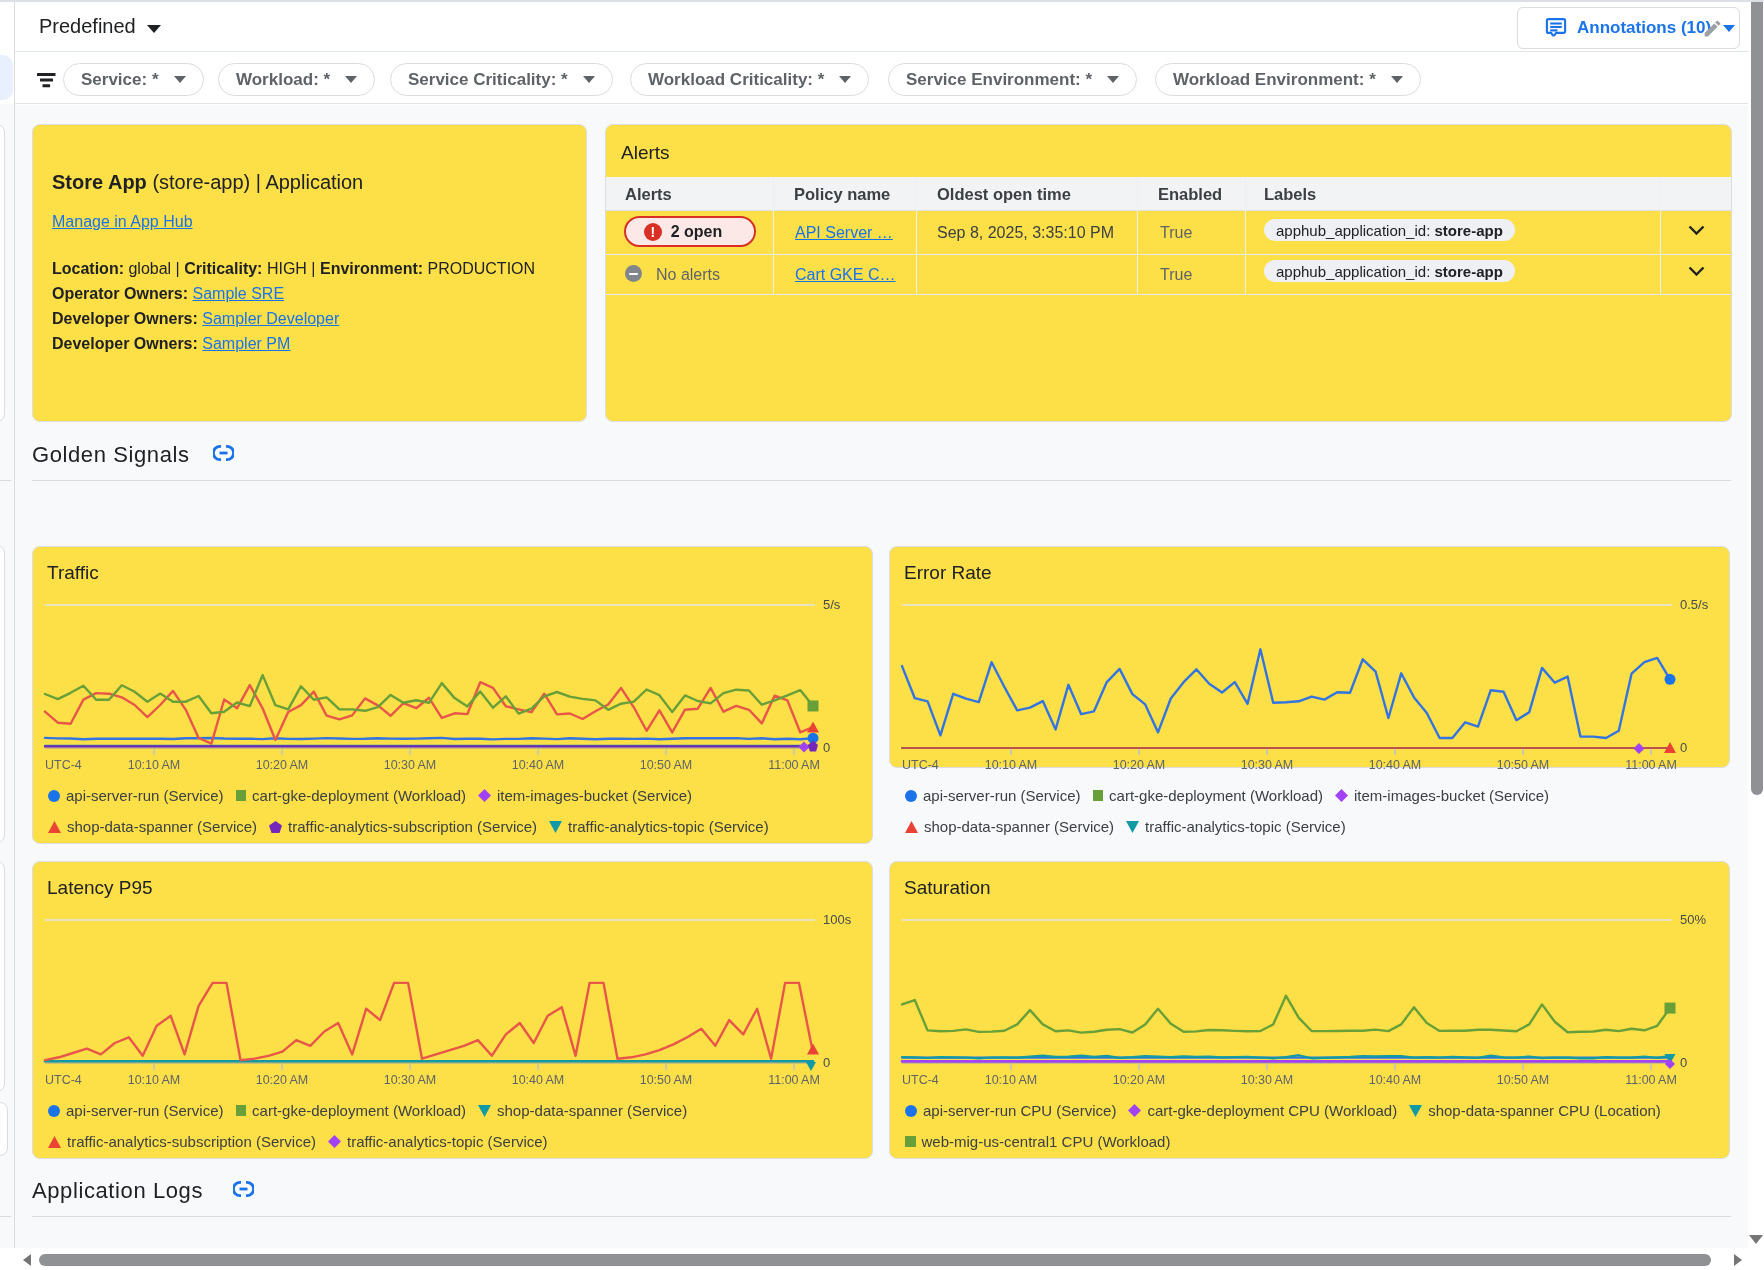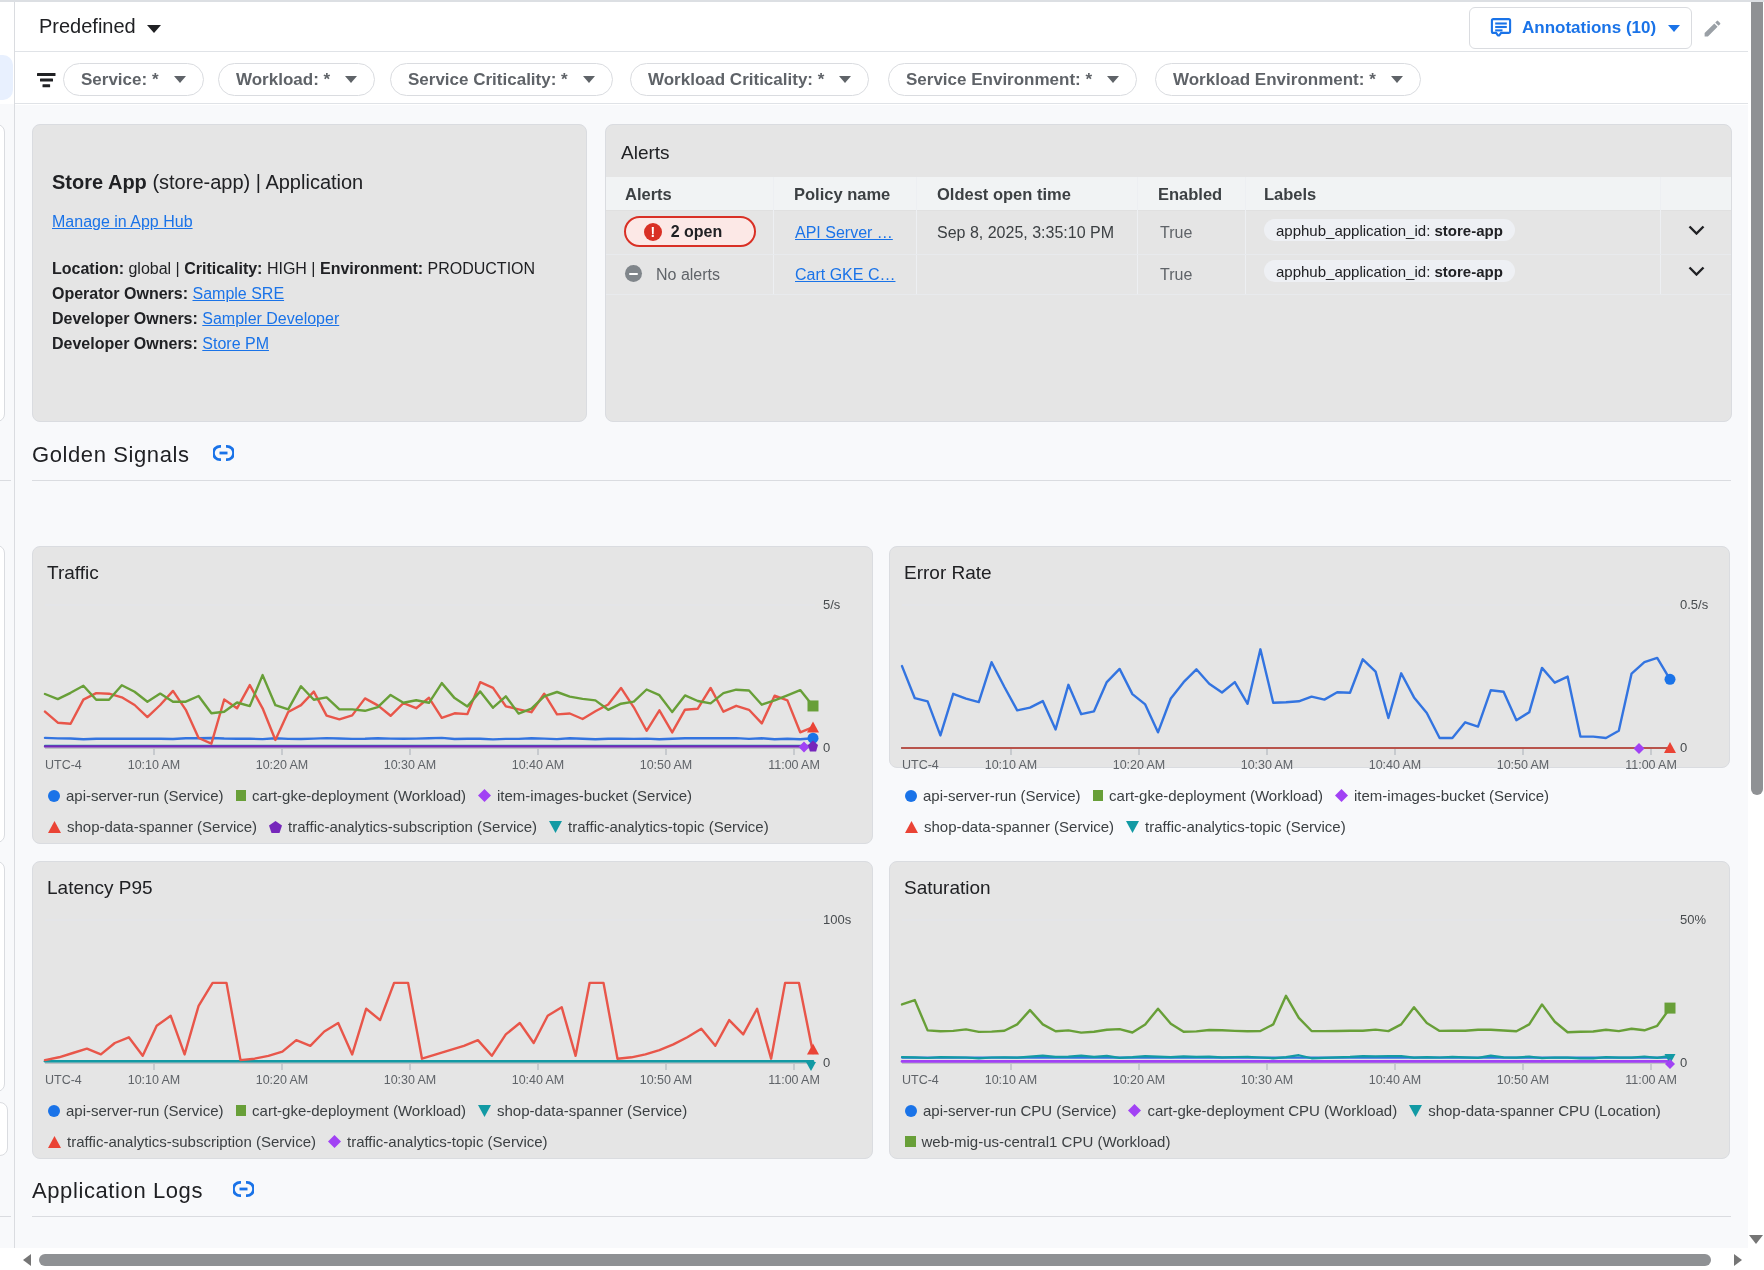--- a/index.html
+++ b/index.html
@@ -1,17 +1,17 @@
 <!DOCTYPE html>
 <html><head><meta charset="utf-8"><style>
 * { margin:0; padding:0; box-sizing:border-box; }
 html,body { width:1764px; height:1270px; overflow:hidden; background:#fff;
   font-family:"Liberation Sans",sans-serif; -webkit-font-smoothing:antialiased; }
 .abs { position:absolute; }
-.card { position:absolute; background:#e5e5e5; border:1px solid #dadce0; border-radius:8px; }
+.card { position:absolute; background:#fde047; border:1px solid #dadce0; border-radius:8px; }
 .ctitle { position:absolute; left:14px; top:15px; font-size:19px; color:#202124; }
 .lrow { position:absolute; left:15px; display:flex; gap:12px; align-items:center;
   font-size:15px; color:#3c4043; white-space:nowrap; height:17px; }
 .li { display:inline-flex; align-items:center; }
 .lm { width:12px; height:12px; display:inline-block; margin-right:6px; flex:none; }
 .lms { margin-right:6px; flex:none; }
 a, .link { color:#1a73e8; text-decoration:underline; }
 .chipf { position:absolute; top:63px; height:33px; border:1px solid #dadce0; border-radius:17px;
   display:flex; align-items:center; font-size:17px; font-weight:bold; color:#5f6368; padding:0 17px; background:#fff; white-space:nowrap;justify-content:flex-end;}
 .chipf .car { margin-left:15px; width:0; height:0; border-left:6.5px solid transparent;
@@ -26,21 +26,21 @@
 <div class="abs" style="left:-30px;top:1100px;width:38px;height:54px;background:#fff;border:1px solid #dadce0;border-radius:8px"></div>
 <div class="abs" style="left:0;top:478px;width:11px;height:1px;background:#dadce0"></div>
 <div class="abs" style="left:0;top:1214px;width:11px;height:1px;background:#dadce0"></div>
 <div class="abs" style="left:0;top:53px;width:13px;height:45px;background:#e8f0fe;border-radius:0 10px 10px 0"></div>
 </div>
 <div class="abs" style="left:14px;top:0;width:1px;height:1270px;background:#dadce0"></div>
 <div class="abs" style="left:15px;top:0;width:1733px;height:1270px;background:#fff">
 <div class="abs" style="left:0;top:0;width:1733px;height:52px;border-bottom:1px solid #e0e3e7;background:#fff"></div>
 <div class="abs" style="left:24px;top:15px;font-size:20px;color:#202124">Predefined</div>
 <div class="abs" style="left:132px;top:25px;width:0;height:0;border-left:7px solid transparent;border-right:7px solid transparent;border-top:8px solid #202124"></div>
-<div class="abs" style="left:1454px;top:7px;width:223px;height:42px;border:1px solid #dadce0;border-radius:6px;display:flex;align-items:center;padding-left:20px">
+<div class="abs" style="left:1502px;top:7px;width:223px;height:42px;border:1px solid #dadce0;border-radius:6px;display:flex;align-items:center;padding-left:27px">
 <svg width="22" height="22" viewBox="0 0 22 22">
         <path d="M3.4 2.1 h15.2 a1.5 1.5 0 0 1 1.5 1.5 v10.8 a1.5 1.5 0 0 1 -1.5 1.5 h-7.5 l-1.6 2.2 a1.1 1.1 0 0 1 -1.8 0 l-1.6 -2.2 h-2.7 a1.5 1.5 0 0 1 -1.5 -1.5 v-10.8 a1.5 1.5 0 0 1 1.5 -1.5 z" fill="none" stroke="#1a73e8" stroke-width="2.1"></path>
         <line x1="5.2" y1="6.5" x2="16.8" y2="6.5" stroke="#1a73e8" stroke-width="2.1"></line>
         <line x1="5.2" y1="10" x2="16.8" y2="10" stroke="#1a73e8" stroke-width="2.1"></line>
         <line x1="5.2" y1="13.4" x2="12.5" y2="13.4" stroke="#1a73e8" stroke-width="2.1"></line>
       </svg>
 <span style="font-size:17px;color:#1a73e8;font-weight:bold;margin-left:10px;white-space:nowrap">Annotations (10)</span>
 <span style="margin-left:12px;width:0;height:0;border-left:6.5px solid transparent;border-right:6.5px solid transparent;border-top:7px solid #1a73e8"></span>
 </div>
 <svg class="abs" style="left:1687px;top:18px" width="21" height="21" viewBox="0 0 24 24" fill="#9aa0a6">
@@ -59,21 +59,21 @@
 <div class="chipf" style="left:873px">Service Environment: *<span class="car"></span></div>
 <div class="chipf" style="left:1140px">Workload Environment: *<span class="car"></span></div>
 <div class="abs" style="left:0;top:105px;width:1733px;height:1143px;background:#f8f9fb"></div>
 <div class="card" style="left:17px;top:124px;width:555px;height:298px">
 <div style="position:absolute;left:19px;top:47px;font-size:20px;color:#202124;line-height:20px"><b>Store App</b> (store-app) | Application</div>
 <div style="position:absolute;left:19px;top:88px;font-size:16px"><a href="#">Manage in App Hub</a></div>
 <div style="position:absolute;left:19px;top:131px;font-size:16px;color:#202124;line-height:25px">
 <div><b>Location:</b> global | <b>Criticality:</b> HIGH | <b>Environment:</b> PRODUCTION</div>
 <div><b>Operator Owners:</b> <a href="#">Sample SRE</a></div>
 <div><b>Developer Owners:</b> <a href="#">Sampler Developer</a></div>
-<div><b>Developer Owners:</b> <a href="#">Store PM</a></div>
+<div><b>Developer Owners:</b> <a href="#">Sampler PM</a></div>
 </div>
     </div>
 <div class="card" style="left:590px;top:124px;width:1127px;height:298px;overflow:hidden">
 <div style="position:absolute;left:15px;top:17px;font-size:19px;color:#202124">Alerts</div>
 <div style="position:absolute;left:0;top:52px;width:1127px;height:34px;background:#f1f3f4;border-bottom:1px solid #e0e0e0"></div>
 <div style="position:absolute;left:19px;top:60px;font-size:16.5px;font-weight:bold;color:#3c4043">Alerts</div>
 <div style="position:absolute;left:188px;top:60px;font-size:16.5px;font-weight:bold;color:#3c4043">Policy name</div>
 <div style="position:absolute;left:331px;top:60px;font-size:16.5px;font-weight:bold;color:#3c4043">Oldest open time</div>
 <div style="position:absolute;left:552px;top:60px;font-size:16.5px;font-weight:bold;color:#3c4043">Enabled</div>
 <div style="position:absolute;left:658px;top:60px;font-size:16.5px;font-weight:bold;color:#3c4043">Labels</div>

